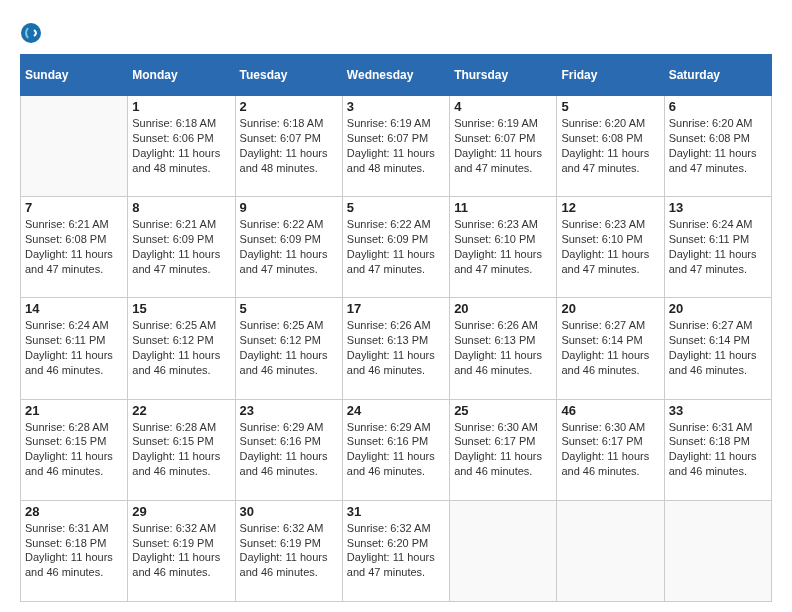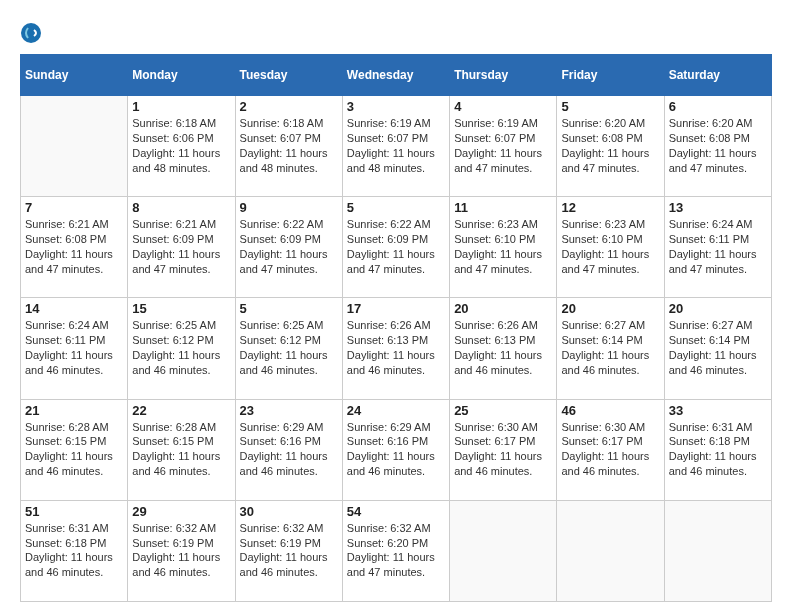--- a/index.html
+++ b/index.html
@@ -243,33 +243,33 @@
             <div class="day-number">46</div>
             <div class="day-info">Sunrise: 6:30 AM<br>Sunset: 6:17 PM<br>Daylight: 11 hours<br>and 46 minutes.</div>
           </td>
           <td>
             <div class="day-number">33</div>
             <div class="day-info">Sunrise: 6:31 AM<br>Sunset: 6:18 PM<br>Daylight: 11 hours<br>and 46 minutes.</div>
           </td>
         </tr>
         <tr class="last-row">
           <td>
-            <div class="day-number">51</div>
+            <div class="day-number">28</div>
             <div class="day-info">Sunrise: 6:31 AM<br>Sunset: 6:18 PM<br>Daylight: 11 hours<br>and 46 minutes.</div>
           </td>
           <td>
             <div class="day-number">29</div>
             <div class="day-info">Sunrise: 6:32 AM<br>Sunset: 6:19 PM<br>Daylight: 11 hours<br>and 46 minutes.</div>
           </td>
           <td>
             <div class="day-number">30</div>
             <div class="day-info">Sunrise: 6:32 AM<br>Sunset: 6:19 PM<br>Daylight: 11 hours<br>and 46 minutes.</div>
           </td>
           <td>
-            <div class="day-number">54</div>
+            <div class="day-number">31</div>
             <div class="day-info">Sunrise: 6:32 AM<br>Sunset: 6:20 PM<br>Daylight: 11 hours<br>and 47 minutes.</div>
           </td>
           <td class="empty"></td>
           <td class="empty"></td>
           <td class="empty"></td>
         </tr>
       </tbody>
   </table>
 </div>
 

